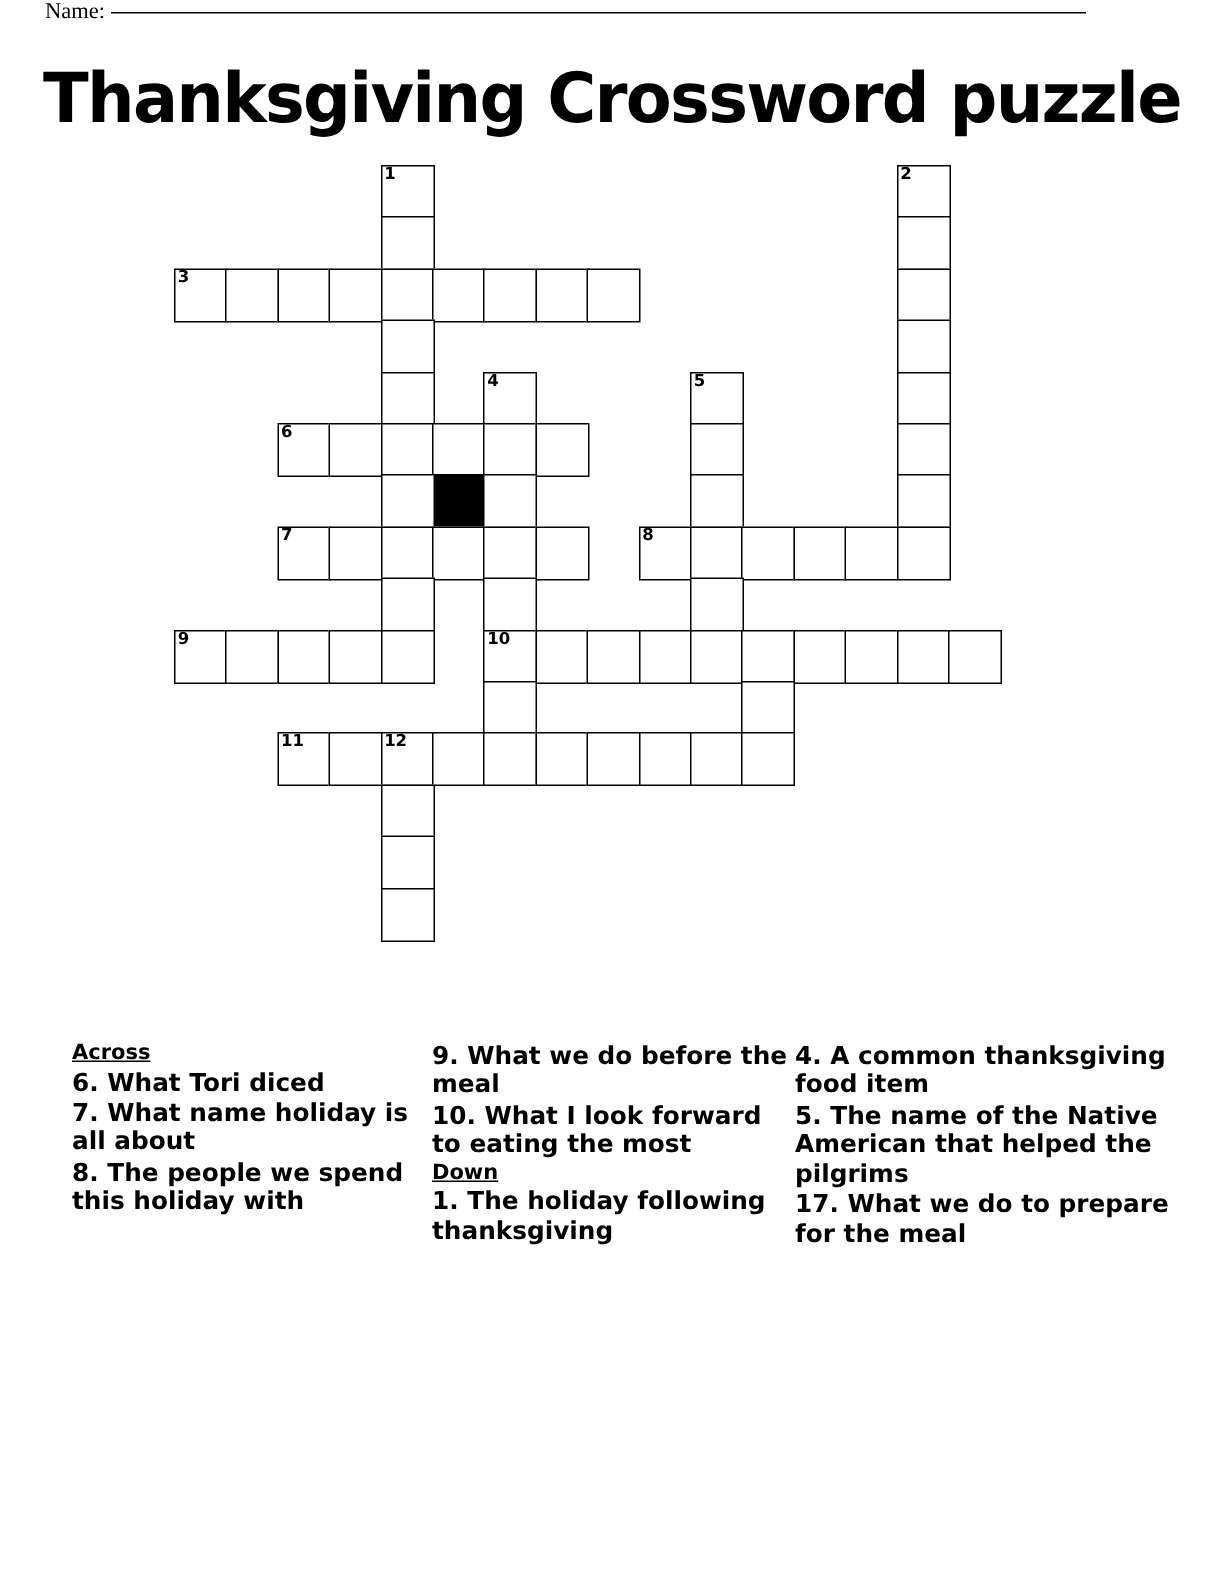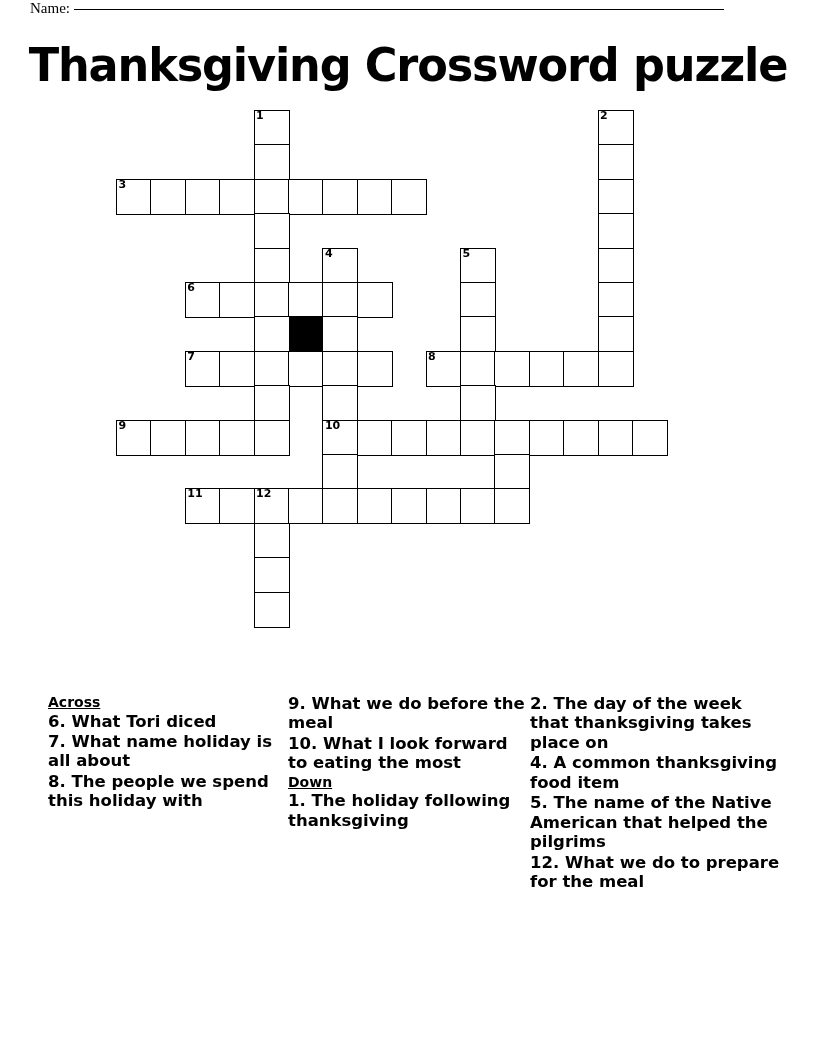--- a/index.html
+++ b/index.html
@@ -237,20 +237,19 @@
         <div class="clue"><span class="clue-num">7. </span><span>What name holiday is all about</span></div>
         <div class="clue"><span class="clue-num">8. </span><span>The people we spend this holiday with</span></div>
       </div>
     <div class="clue-col" id="col2">
         <div class="clue"><span class="clue-num">9. </span><span>What we do before the meal</span></div>
         <div class="clue"><span class="clue-num">10. </span><span>What I look forward to eating the most</span></div>
         <div class="heading">Down</div>
         <div class="clue"><span class="clue-num">1. </span><span>The holiday following thanksgiving</span></div>
       </div>
     <div class="clue-col" id="col3">
-        <div class="clue"><span class="clue-num">2. </span><span>The day of the week that thanksgiving takes place on</span></div>
         <div class="clue"><span class="clue-num">4. </span><span>A common thanksgiving food item</span></div>
         <div class="clue"><span class="clue-num">5. </span><span>The name of the Native American that helped the pilgrims</span></div>
-        <div class="clue"><span class="clue-num">12. </span><span>What we do to prepare for the meal</span></div>
+        <div class="clue"><span class="clue-num">17. </span><span>What we do to prepare for the meal</span></div>
       </div>
   </div>
 
 </div>
 
 </body></html>

